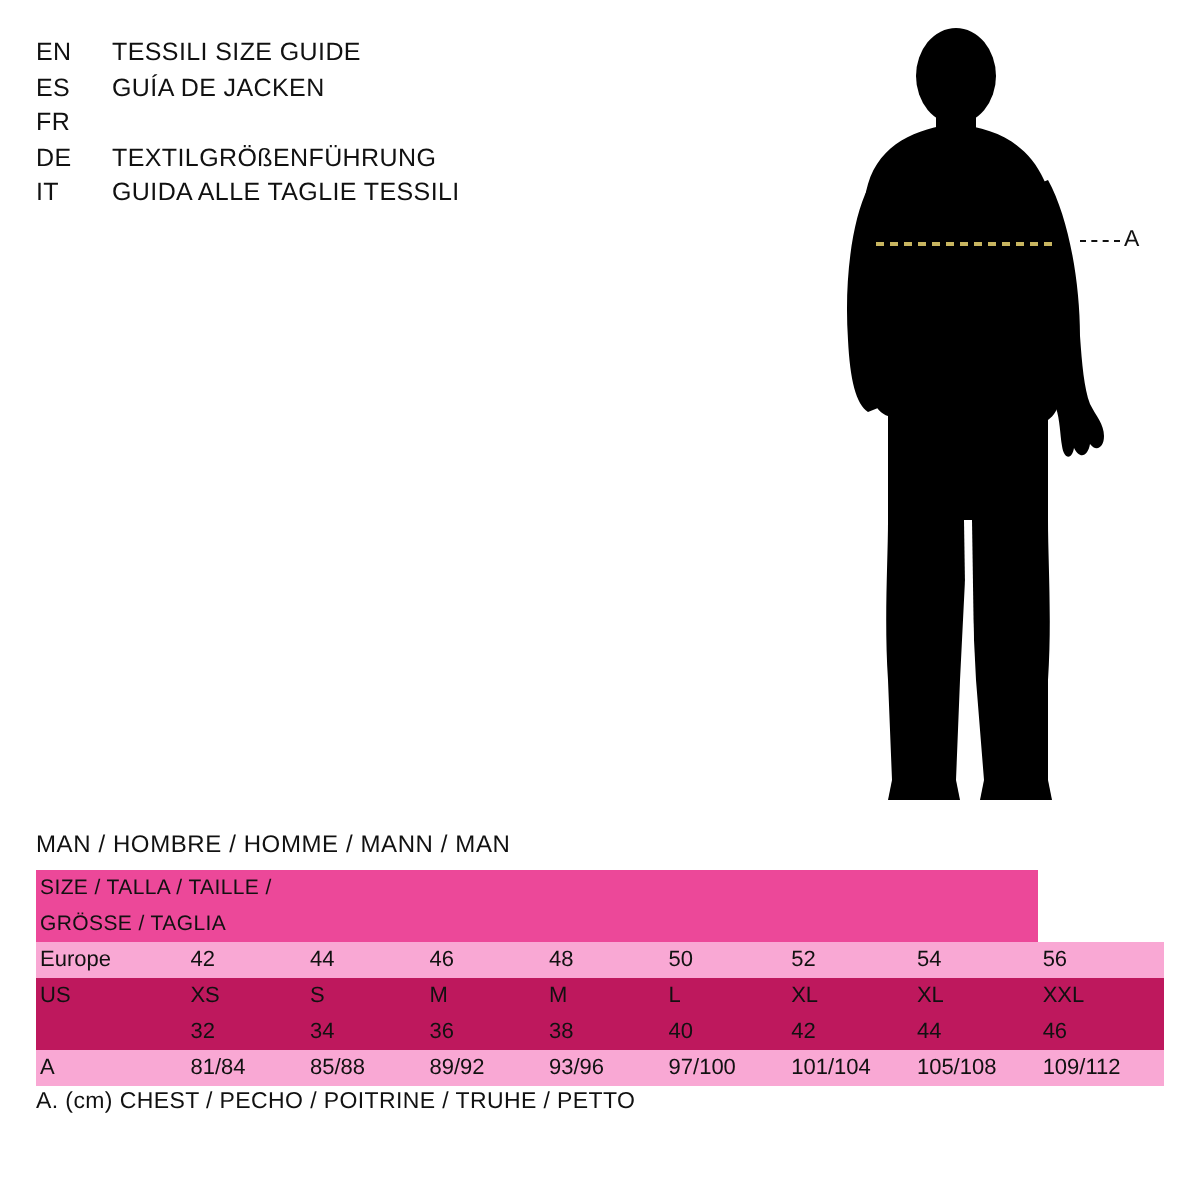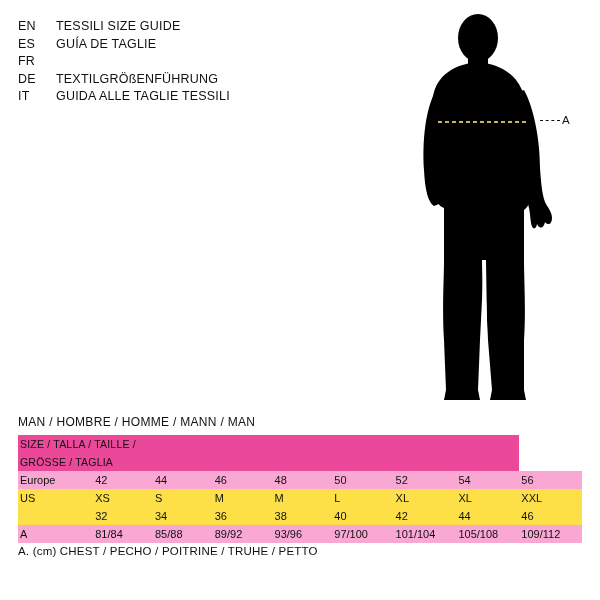--- a/index.html
+++ b/index.html
@@ -118,21 +118,21 @@
   .hdr-row td {
     background: #ec4899;
     font-size: 10.5px;
     letter-spacing: 0.2px;
     padding-left: 2px;
   }
   .row-light td {
     background: #f9a8d4;
   }
   .row-grey td {
-    background: #fde047;
+    background: #be185d;
   }
   .col-label {
     width: 86px;
     padding-left: 2px !important;
   }
   .cell {
     width: 68px;
     padding-left: 2px !important;
   }
   .footnote {
@@ -150,21 +150,21 @@
 
 <div class="page">
 
   <div class="lang-block">
     <div class="lang-row">
       <span class="lang-code">EN</span>
       <span class="lang-text">TESSILI SIZE GUIDE</span>
     </div>
     <div class="lang-row">
       <span class="lang-code">ES</span>
-      <span class="lang-text">GUÍA DE TAGLIE</span>
+      <span class="lang-text">GUÍA DE JACKEN</span>
     </div>
     <div class="lang-row">
       <span class="lang-code">FR</span>
     </div>
     <div class="lang-row">
       <span class="lang-code">DE</span>
       <span class="lang-text">TEXTILGRÖßENFÜHRUNG</span>
     </div>
     <div class="lang-row">
       <span class="lang-code">IT</span>

